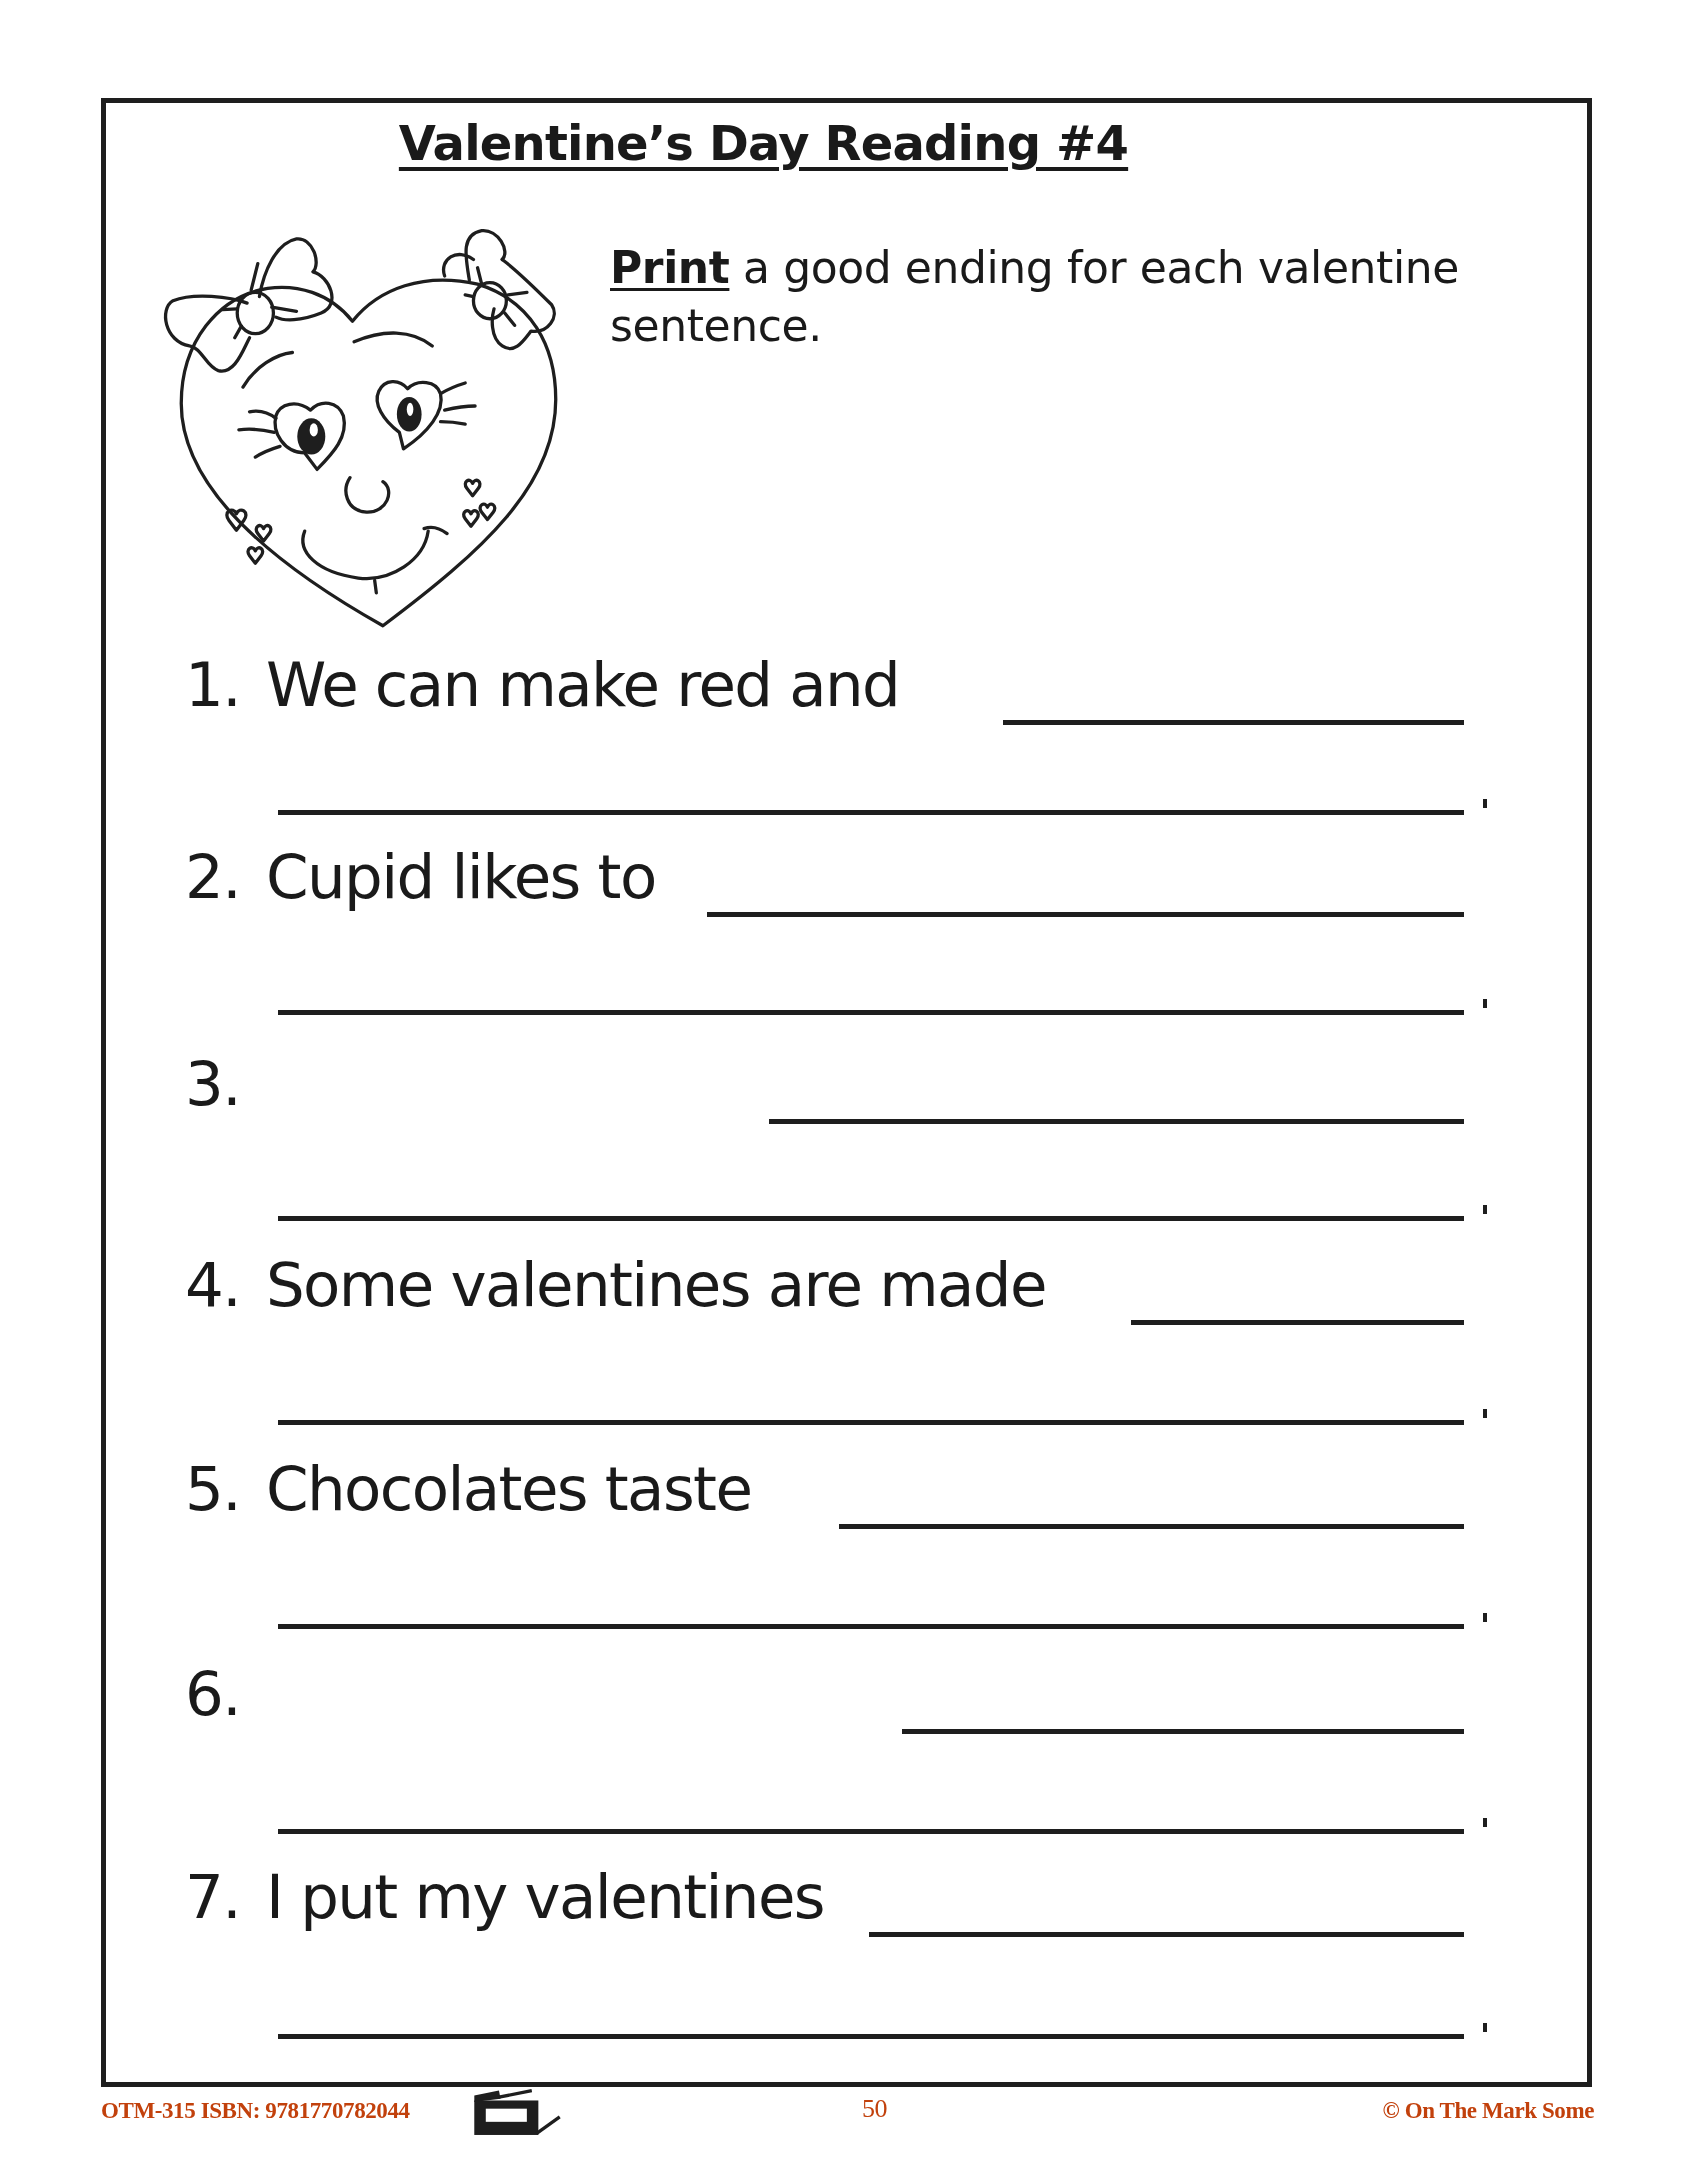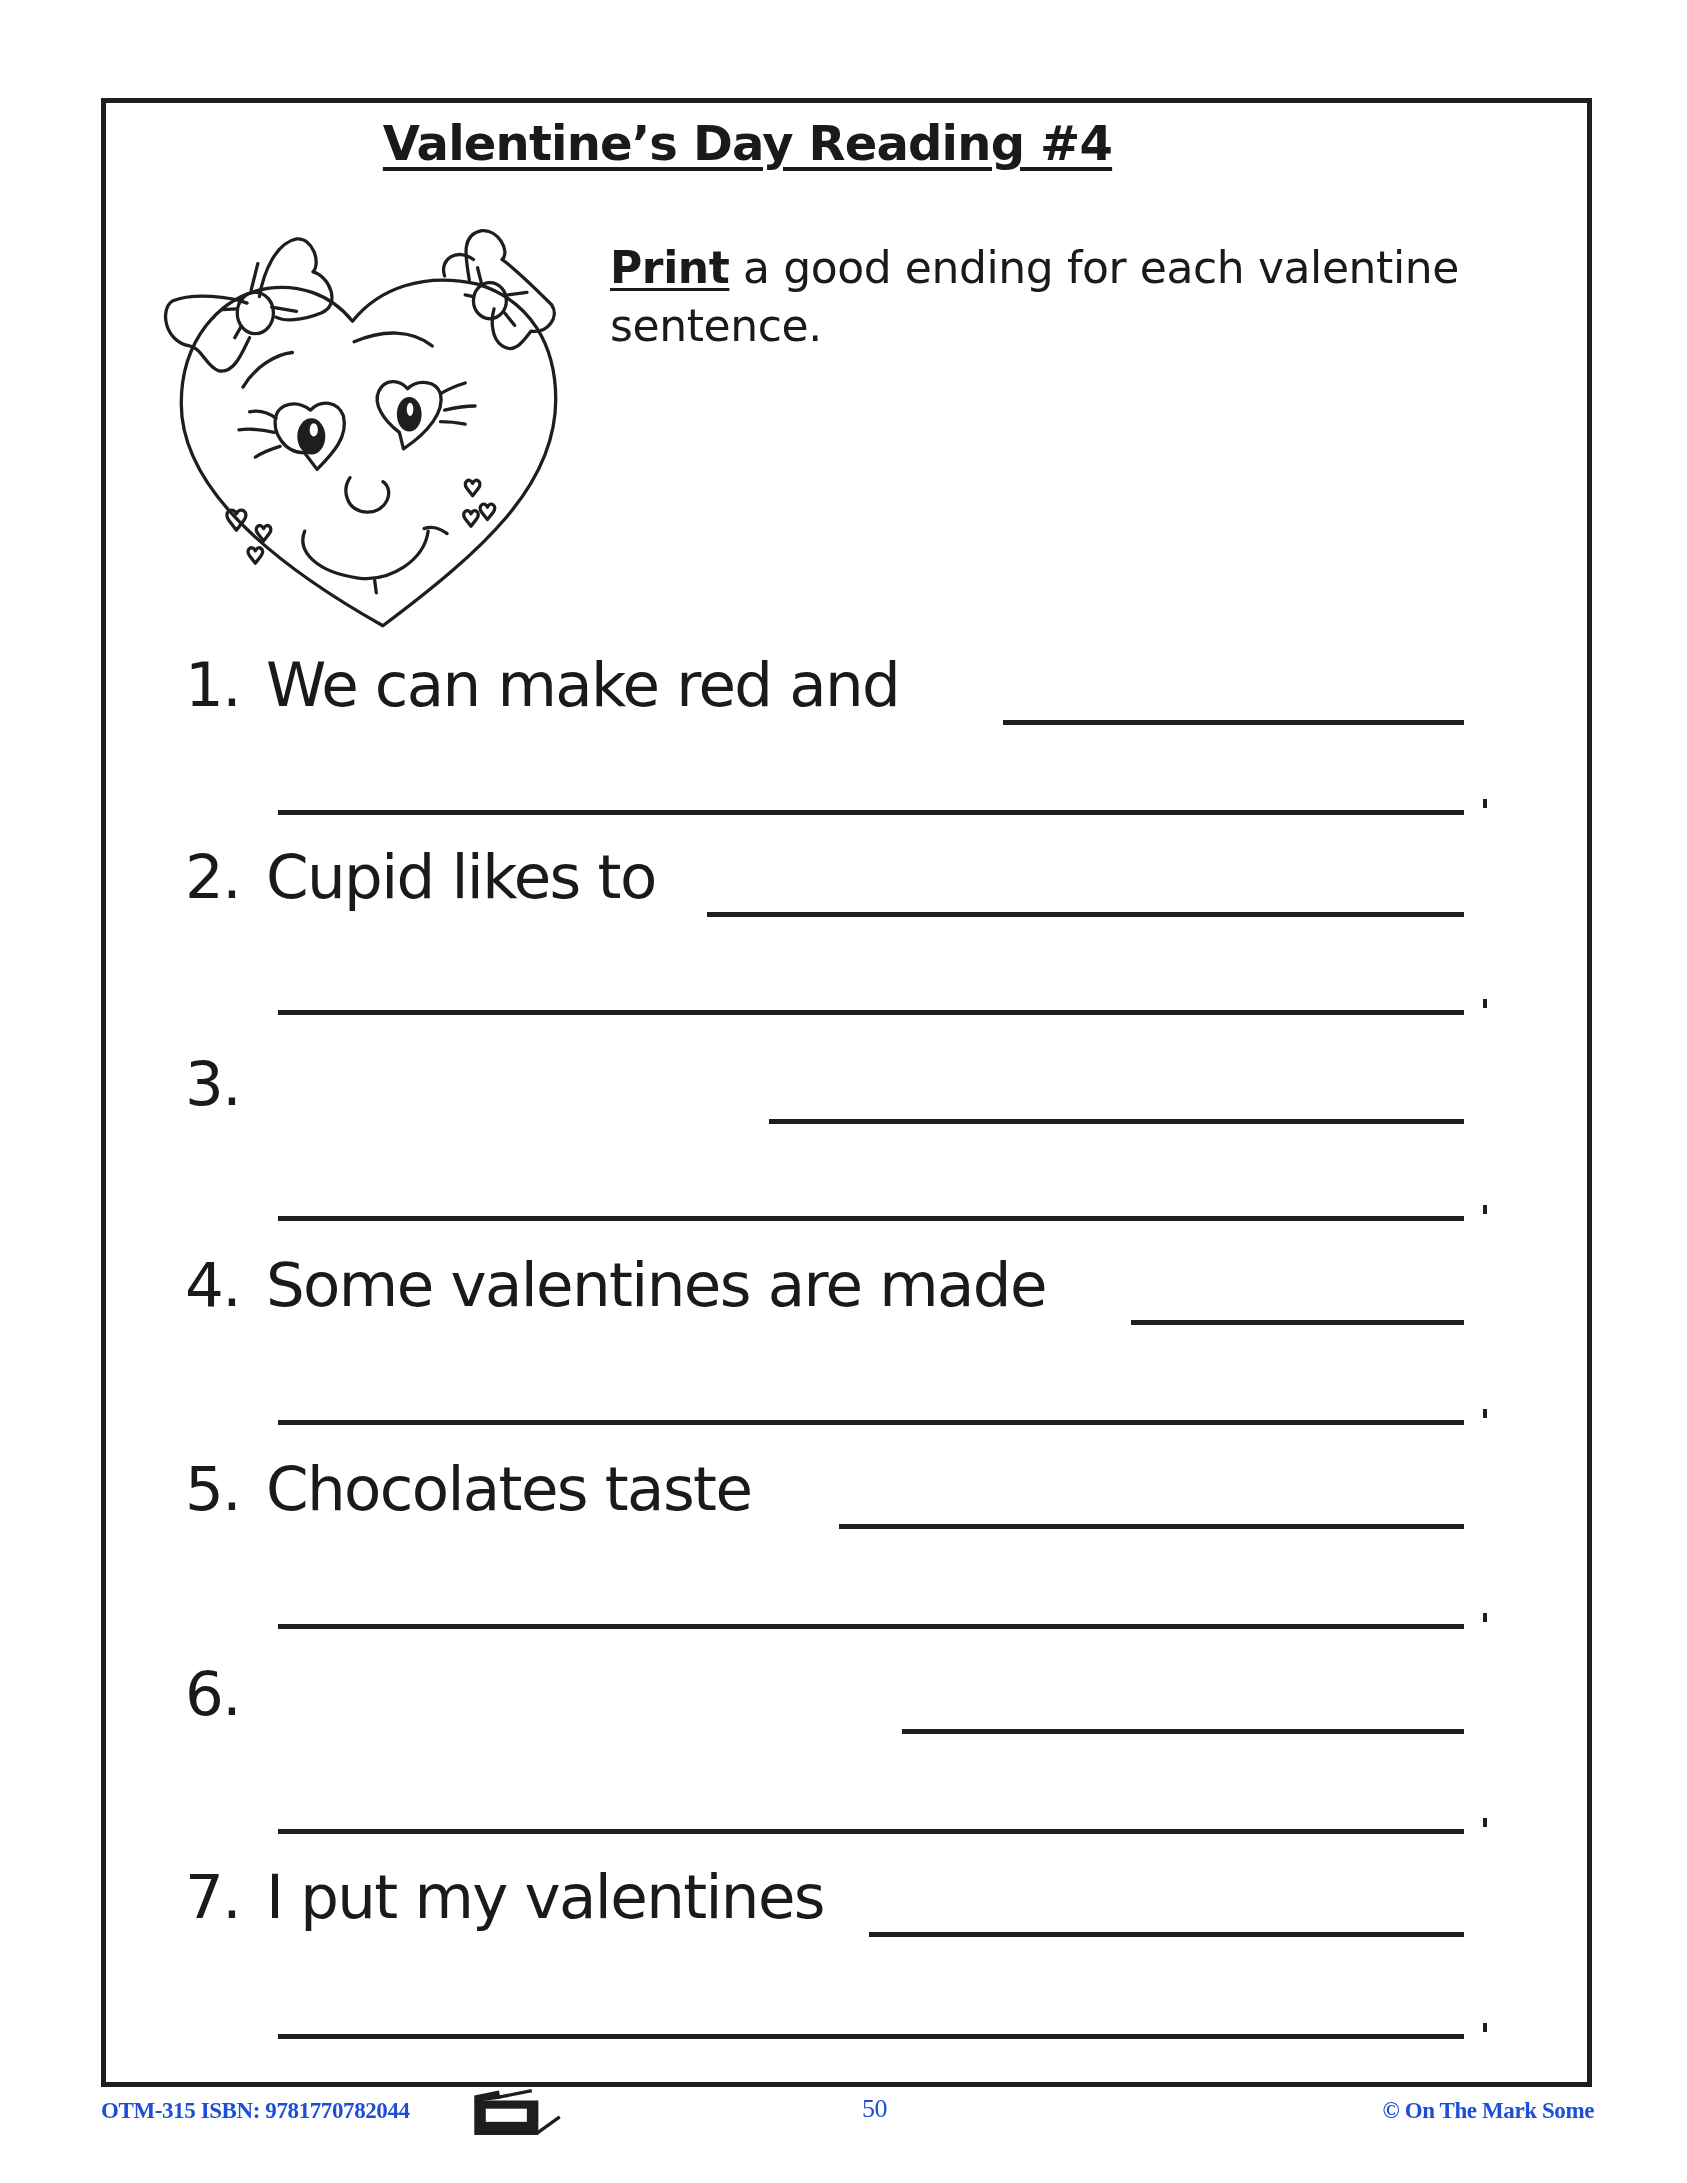--- a/index.html
+++ b/index.html
@@ -2,21 +2,21 @@
 <html style="font-size:13px"><head>
 <meta charset="utf-8">
 <style>
   html, body { margin: 0; padding: 0; background: #ffffff; }
   body { width: 1687px; height: 2183px; position: relative; overflow: hidden; color: #1a1a1a; }
   .page-border {
     position: absolute; left: 101px; top: 98px; width: 1481px; height: 1979px;
     border: 5.8px solid #1e1e1e; box-sizing: content-box;
   }
   .title {
-    position: absolute; left: 0; width: 1495px; top: 115px; text-align: center;
+    position: absolute; left: 16px; width: 1495px; top: 115px; text-align: center;
     font-family: "DejaVu Sans", sans-serif; font-weight: bold; font-size: 48px;
     letter-spacing: -0.8px;
   }
   .title span { text-decoration: underline; text-decoration-thickness: 4.1px; text-underline-offset: 6.6px; }
   .mascot { position: absolute; left: 152px; top: 206px; width: 433px; height: 428px; }
   .instructions {
     position: absolute; left: 610px; top: 239px; width: 956px;
     font-family: "DejaVu Sans", sans-serif; font-size: 44px; line-height: 58px;
     font-weight: normal; letter-spacing: -0.4px;
   }
@@ -27,21 +27,21 @@
     font-size: 61px; letter-spacing: -1.6px; white-space: nowrap;
   }
   .stem {
     position: absolute; left: 85px; bottom: 5px; font-family: "DejaVu Sans", sans-serif;
     font-size: 61px; letter-spacing: -1.6px; white-space: nowrap;
   }
   .blank1 { position: absolute; right: 2.5px; bottom: 0; height: 5px; background: #1e1e1e; }
   .row-line2 { position: absolute; left: 278px; width: 1211px; height: 49px; }
   .blank2 { position: absolute; left: 0; bottom: 0; width: 1186px; height: 5px; background: #1e1e1e; }
   .period { position: absolute; left: 1205px; bottom: 6.6px; width: 4.1px; height: 9px; background: #1e1e1e; }
-  .footer { position: absolute; top: 2098px; font-family: "Liberation Serif", serif; font-weight: bold; font-size: 23px; color: #1d4ed8; white-space: nowrap; letter-spacing: -0.4px; }
+  .footer { position: absolute; top: 2098px; font-family: "Liberation Serif", serif; font-weight: bold; font-size: 23px; color: #c2410c; white-space: nowrap; letter-spacing: -0.4px; }
   .footer-left { left: 101px; }
   .footer-center { left: 826px; font-weight: normal; font-size: 26px; top: 2094px; margin-left: 36px; }
   .footer-right { right: 93px; }
   .copier { position: absolute; left: 471px; top: 2084px; width: 92px; height: 51px; }
 </style>
 </head>
 <body>
 
 <div class="page-border"></div>
 

